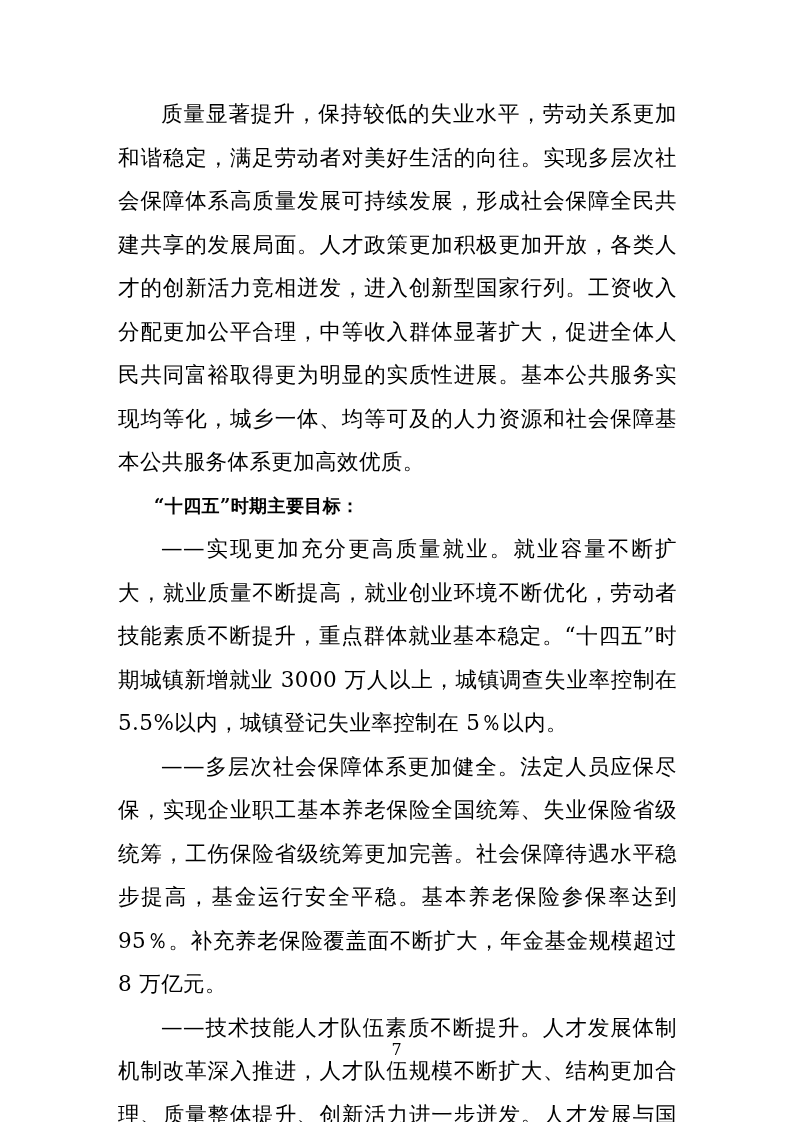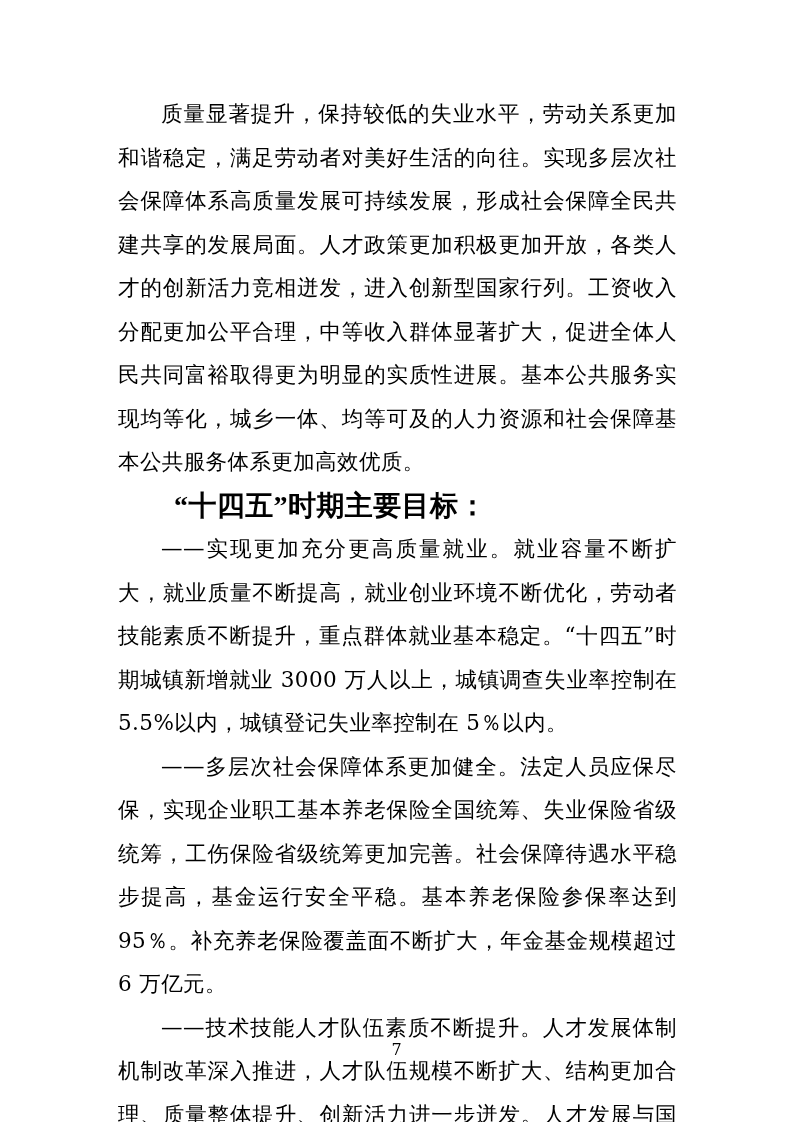--- a/index.html
+++ b/index.html
@@ -31,41 +31,40 @@
     letter-spacing: 0.4px;
   }
   p.para {
     margin: 0;
     text-indent: 2em;
   }
   .heading {
     margin: 0;
     font-weight: bold;
     text-indent: 2em;
-    font-size: 28px;
+    font-size: 18px;
     line-height: 43.5px;
     letter-spacing: 0.4px;
-    font-family: Liberation Serif, serif;
   }
   .page-number {
     position: absolute;
     left: 0;
     right: 0;
     top: 1040px;
     text-align: center;
     font-size: 16px;
     font-family: "DejaVu Serif", "Liberation Serif", serif;
   }
 </style>
 </head>
 <body>
 
 <div class="page">
   <div class="doc-body">
     <p class="para">质量显著提升，保持较低的失业水平，劳动关系更加和谐稳定，满足劳动者对美好生活的向往。实现多层次社会保障体系高质量发展可持续发展，形成社会保障全民共建共享的发展局面。人才政策更加积极更加开放，各类人才的创新活力竞相迸发，进入创新型国家行列。工资收入分配更加公平合理，中等收入群体显著扩大，促进全体人民共同富裕取得更为明显的实质性进展。基本公共服务实现均等化，城乡一体、均等可及的人力资源和社会保障基本公共服务体系更加高效优质。</p>
     <p class="heading">“十四五”时期主要目标：</p>
     <p class="para">——实现更加充分更高质量就业。就业容量不断扩大，就业质量不断提高，就业创业环境不断优化，劳动者技能素质不断提升，重点群体就业基本稳定。“十四五”时期城镇新增就业 3000 万人以上，城镇调查失业率控制在 5.5%以内，城镇登记失业率控制在 5％以内。</p>
-    <p class="para">——多层次社会保障体系更加健全。法定人员应保尽保，实现企业职工基本养老保险全国统筹、失业保险省级统筹，工伤保险省级统筹更加完善。社会保障待遇水平稳步提高，基金运行安全平稳。基本养老保险参保率达到 95％。补充养老保险覆盖面不断扩大，年金基金规模超过 6 万亿元。</p>
+    <p class="para">——多层次社会保障体系更加健全。法定人员应保尽保，实现企业职工基本养老保险全国统筹、失业保险省级统筹，工伤保险省级统筹更加完善。社会保障待遇水平稳步提高，基金运行安全平稳。基本养老保险参保率达到 95％。补充养老保险覆盖面不断扩大，年金基金规模超过 8 万亿元。</p>
     <p class="para">——技术技能人才队伍素质不断提升。人才发展体制机制改革深入推进，人才队伍规模不断扩大、结构更加合理、质量整体提升、创新活力进一步迸发。人才发展与国家重大发展战略和产业布局同步推进。培养更多高技能人才、能工</p>
   </div>
 </div>
 
 <div class="page-number">7</div>
 
 </body></html>

